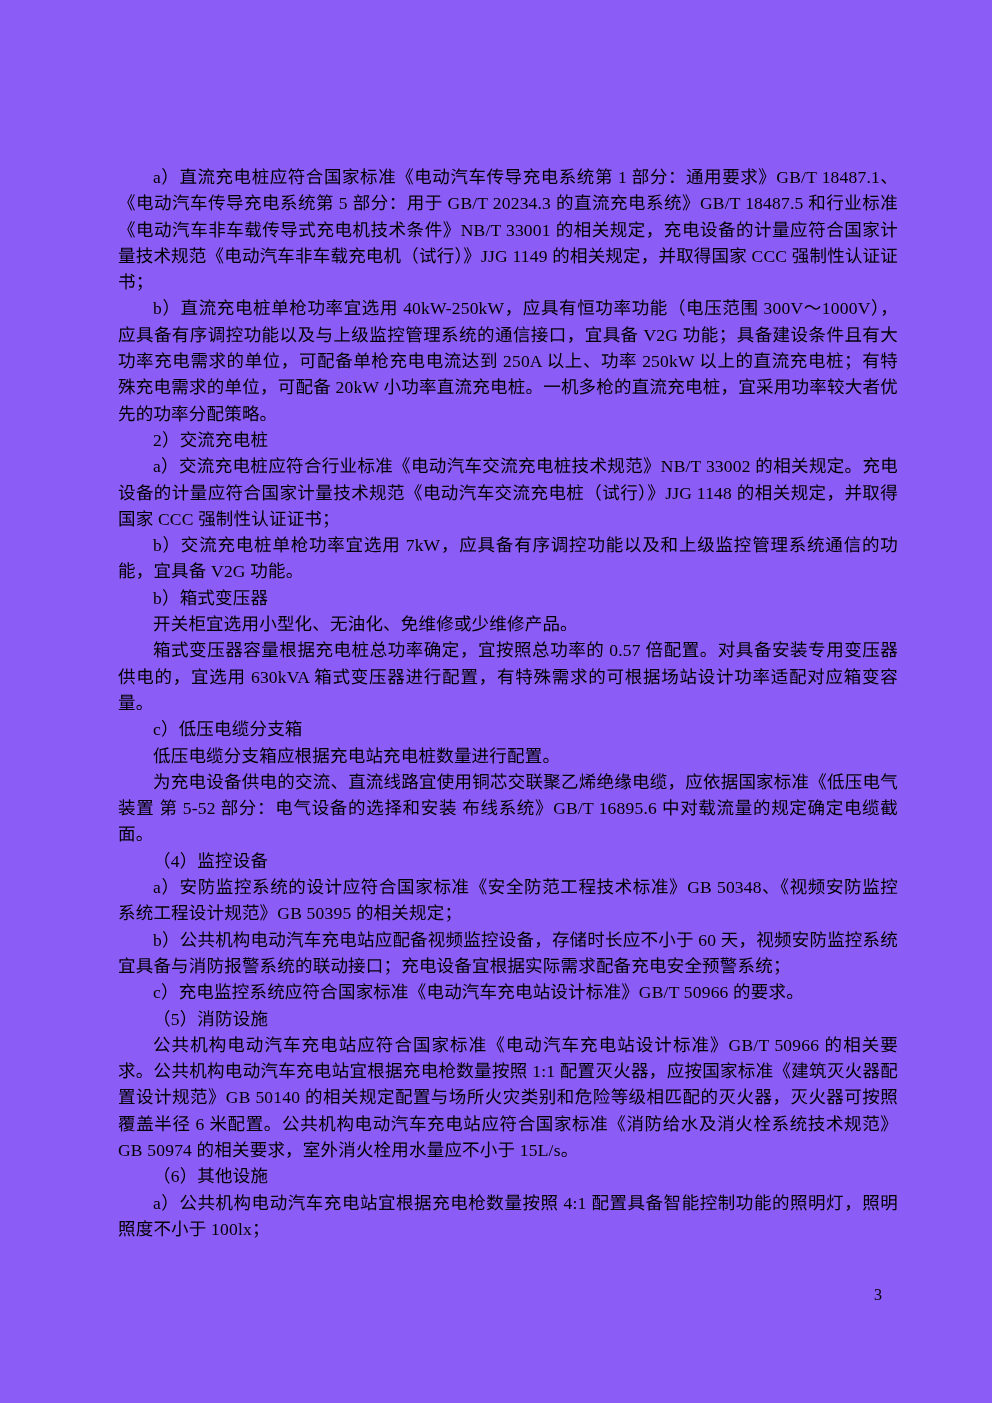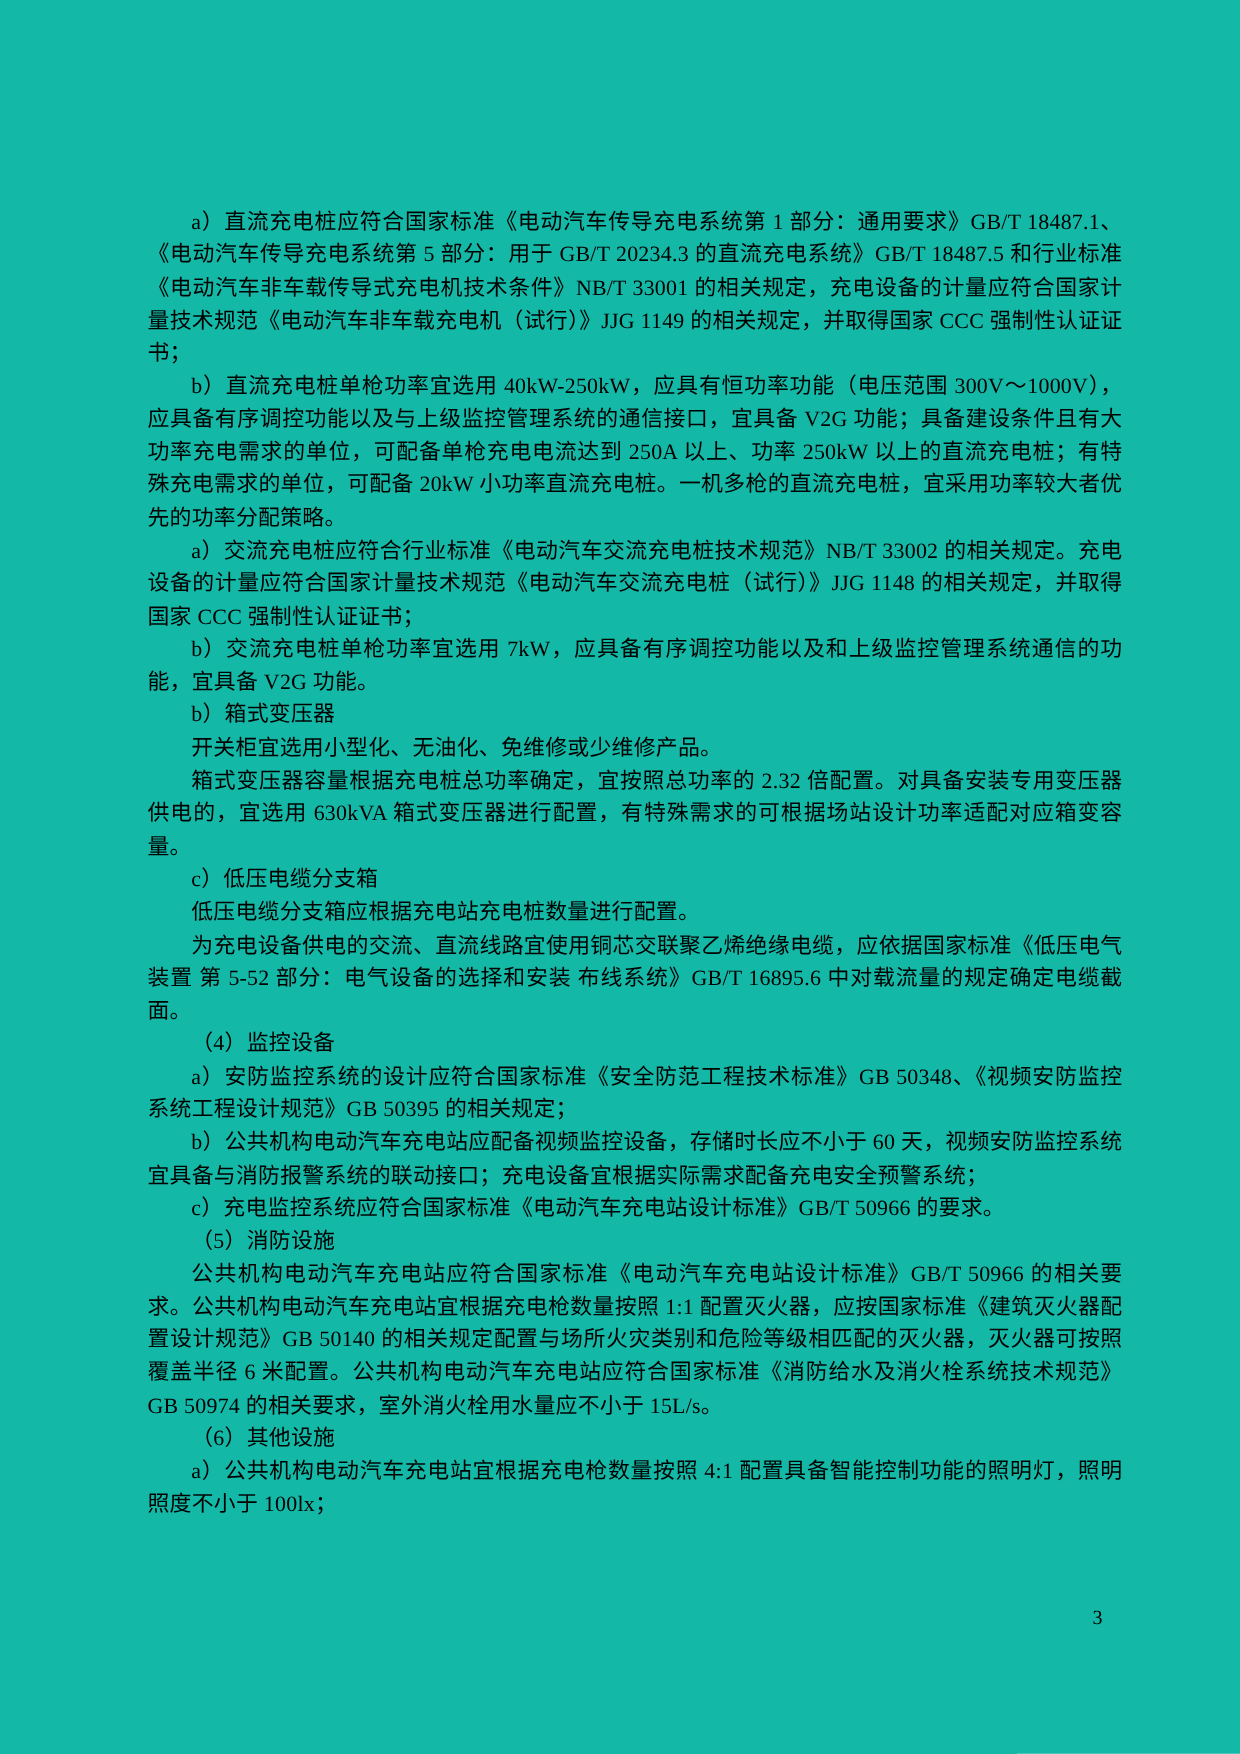--- a/index.html
+++ b/index.html
@@ -13,21 +13,21 @@
     position: relative;
     font-family: "Liberation Serif", "DejaVu Serif", serif;
     color: #000000;
     overflow: hidden;
   }
   .page {
     position: absolute;
     left: 0; top: 0;
     width: 992px;
     height: 1403px;
-    background: #14b8a6;
+    background: #8b5cf6;
   }
   .doc-body {
     position: absolute;
     left: 118px;
     top: 164px;
     width: 780px;
     font-size: 17.5px;
     line-height: 26.3px;
     text-align: justify;
     text-justify: inter-ideograph;
@@ -47,25 +47,26 @@
     color: #000000;
   }
 </style>
 </head>
 <body>
 
 <div class="page">
   <div class="doc-body">
     <p>a）直流充电桩应符合国家标准《电动汽车传导充电系统第 1 部分：通用要求》GB/T 18487.1、《电动汽车传导充电系统第 5 部分：用于 GB/T 20234.3 的直流充电系统》GB/T 18487.5 和行业标准《电动汽车非车载传导式充电机技术条件》NB/T 33001 的相关规定，充电设备的计量应符合国家计量技术规范《电动汽车非车载充电机（试行）》JJG 1149 的相关规定，并取得国家 CCC 强制性认证证书；</p>
     <p>b）直流充电桩单枪功率宜选用 40kW-250kW，应具有恒功率功能（电压范围 300V～1000V），应具备有序调控功能以及与上级监控管理系统的通信接口，宜具备 V2G 功能；具备建设条件且有大功率充电需求的单位，可配备单枪充电电流达到 250A 以上、功率 250kW 以上的直流充电桩；有特殊充电需求的单位，可配备 20kW 小功率直流充电桩。一机多枪的直流充电桩，宜采用功率较大者优先的功率分配策略。</p>
+    <p>2）交流充电桩</p>
     <p>a）交流充电桩应符合行业标准《电动汽车交流充电桩技术规范》NB/T 33002 的相关规定。充电设备的计量应符合国家计量技术规范《电动汽车交流充电桩（试行）》JJG 1148 的相关规定，并取得国家 CCC 强制性认证证书；</p>
     <p>b）交流充电桩单枪功率宜选用 7kW，应具备有序调控功能以及和上级监控管理系统通信的功能，宜具备 V2G 功能。</p>
     <p>b）箱式变压器</p>
     <p>开关柜宜选用小型化、无油化、免维修或少维修产品。</p>
-    <p>箱式变压器容量根据充电桩总功率确定，宜按照总功率的 2.32 倍配置。对具备安装专用变压器供电的，宜选用 630kVA 箱式变压器进行配置，有特殊需求的可根据场站设计功率适配对应箱变容量。</p>
+    <p>箱式变压器容量根据充电桩总功率确定，宜按照总功率的 0.57 倍配置。对具备安装专用变压器供电的，宜选用 630kVA 箱式变压器进行配置，有特殊需求的可根据场站设计功率适配对应箱变容量。</p>
     <p>c）低压电缆分支箱</p>
     <p>低压电缆分支箱应根据充电站充电桩数量进行配置。</p>
     <p>为充电设备供电的交流、直流线路宜使用铜芯交联聚乙烯绝缘电缆，应依据国家标准《低压电气装置 第 5-52 部分：电气设备的选择和安装 布线系统》GB/T 16895.6 中对载流量的规定确定电缆截面。</p>
     <p>（4）监控设备</p>
     <p>a）安防监控系统的设计应符合国家标准《安全防范工程技术标准》GB 50348、《视频安防监控系统工程设计规范》GB 50395 的相关规定；</p>
     <p>b）公共机构电动汽车充电站应配备视频监控设备，存储时长应不小于 60 天，视频安防监控系统宜具备与消防报警系统的联动接口；充电设备宜根据实际需求配备充电安全预警系统；</p>
     <p>c）充电监控系统应符合国家标准《电动汽车充电站设计标准》GB/T 50966 的要求。</p>
     <p>（5）消防设施</p>
     <p>公共机构电动汽车充电站应符合国家标准《电动汽车充电站设计标准》GB/T 50966 的相关要求。公共机构电动汽车充电站宜根据充电枪数量按照 1:1 配置灭火器，应按国家标准《建筑灭火器配置设计规范》GB 50140 的相关规定配置与场所火灾类别和危险等级相匹配的灭火器，灭火器可按照覆盖半径 6 米配置。公共机构电动汽车充电站应符合国家标准《消防给水及消火栓系统技术规范》GB 50974 的相关要求，室外消火栓用水量应不小于 15L/s。</p>
     <p>（6）其他设施</p>

